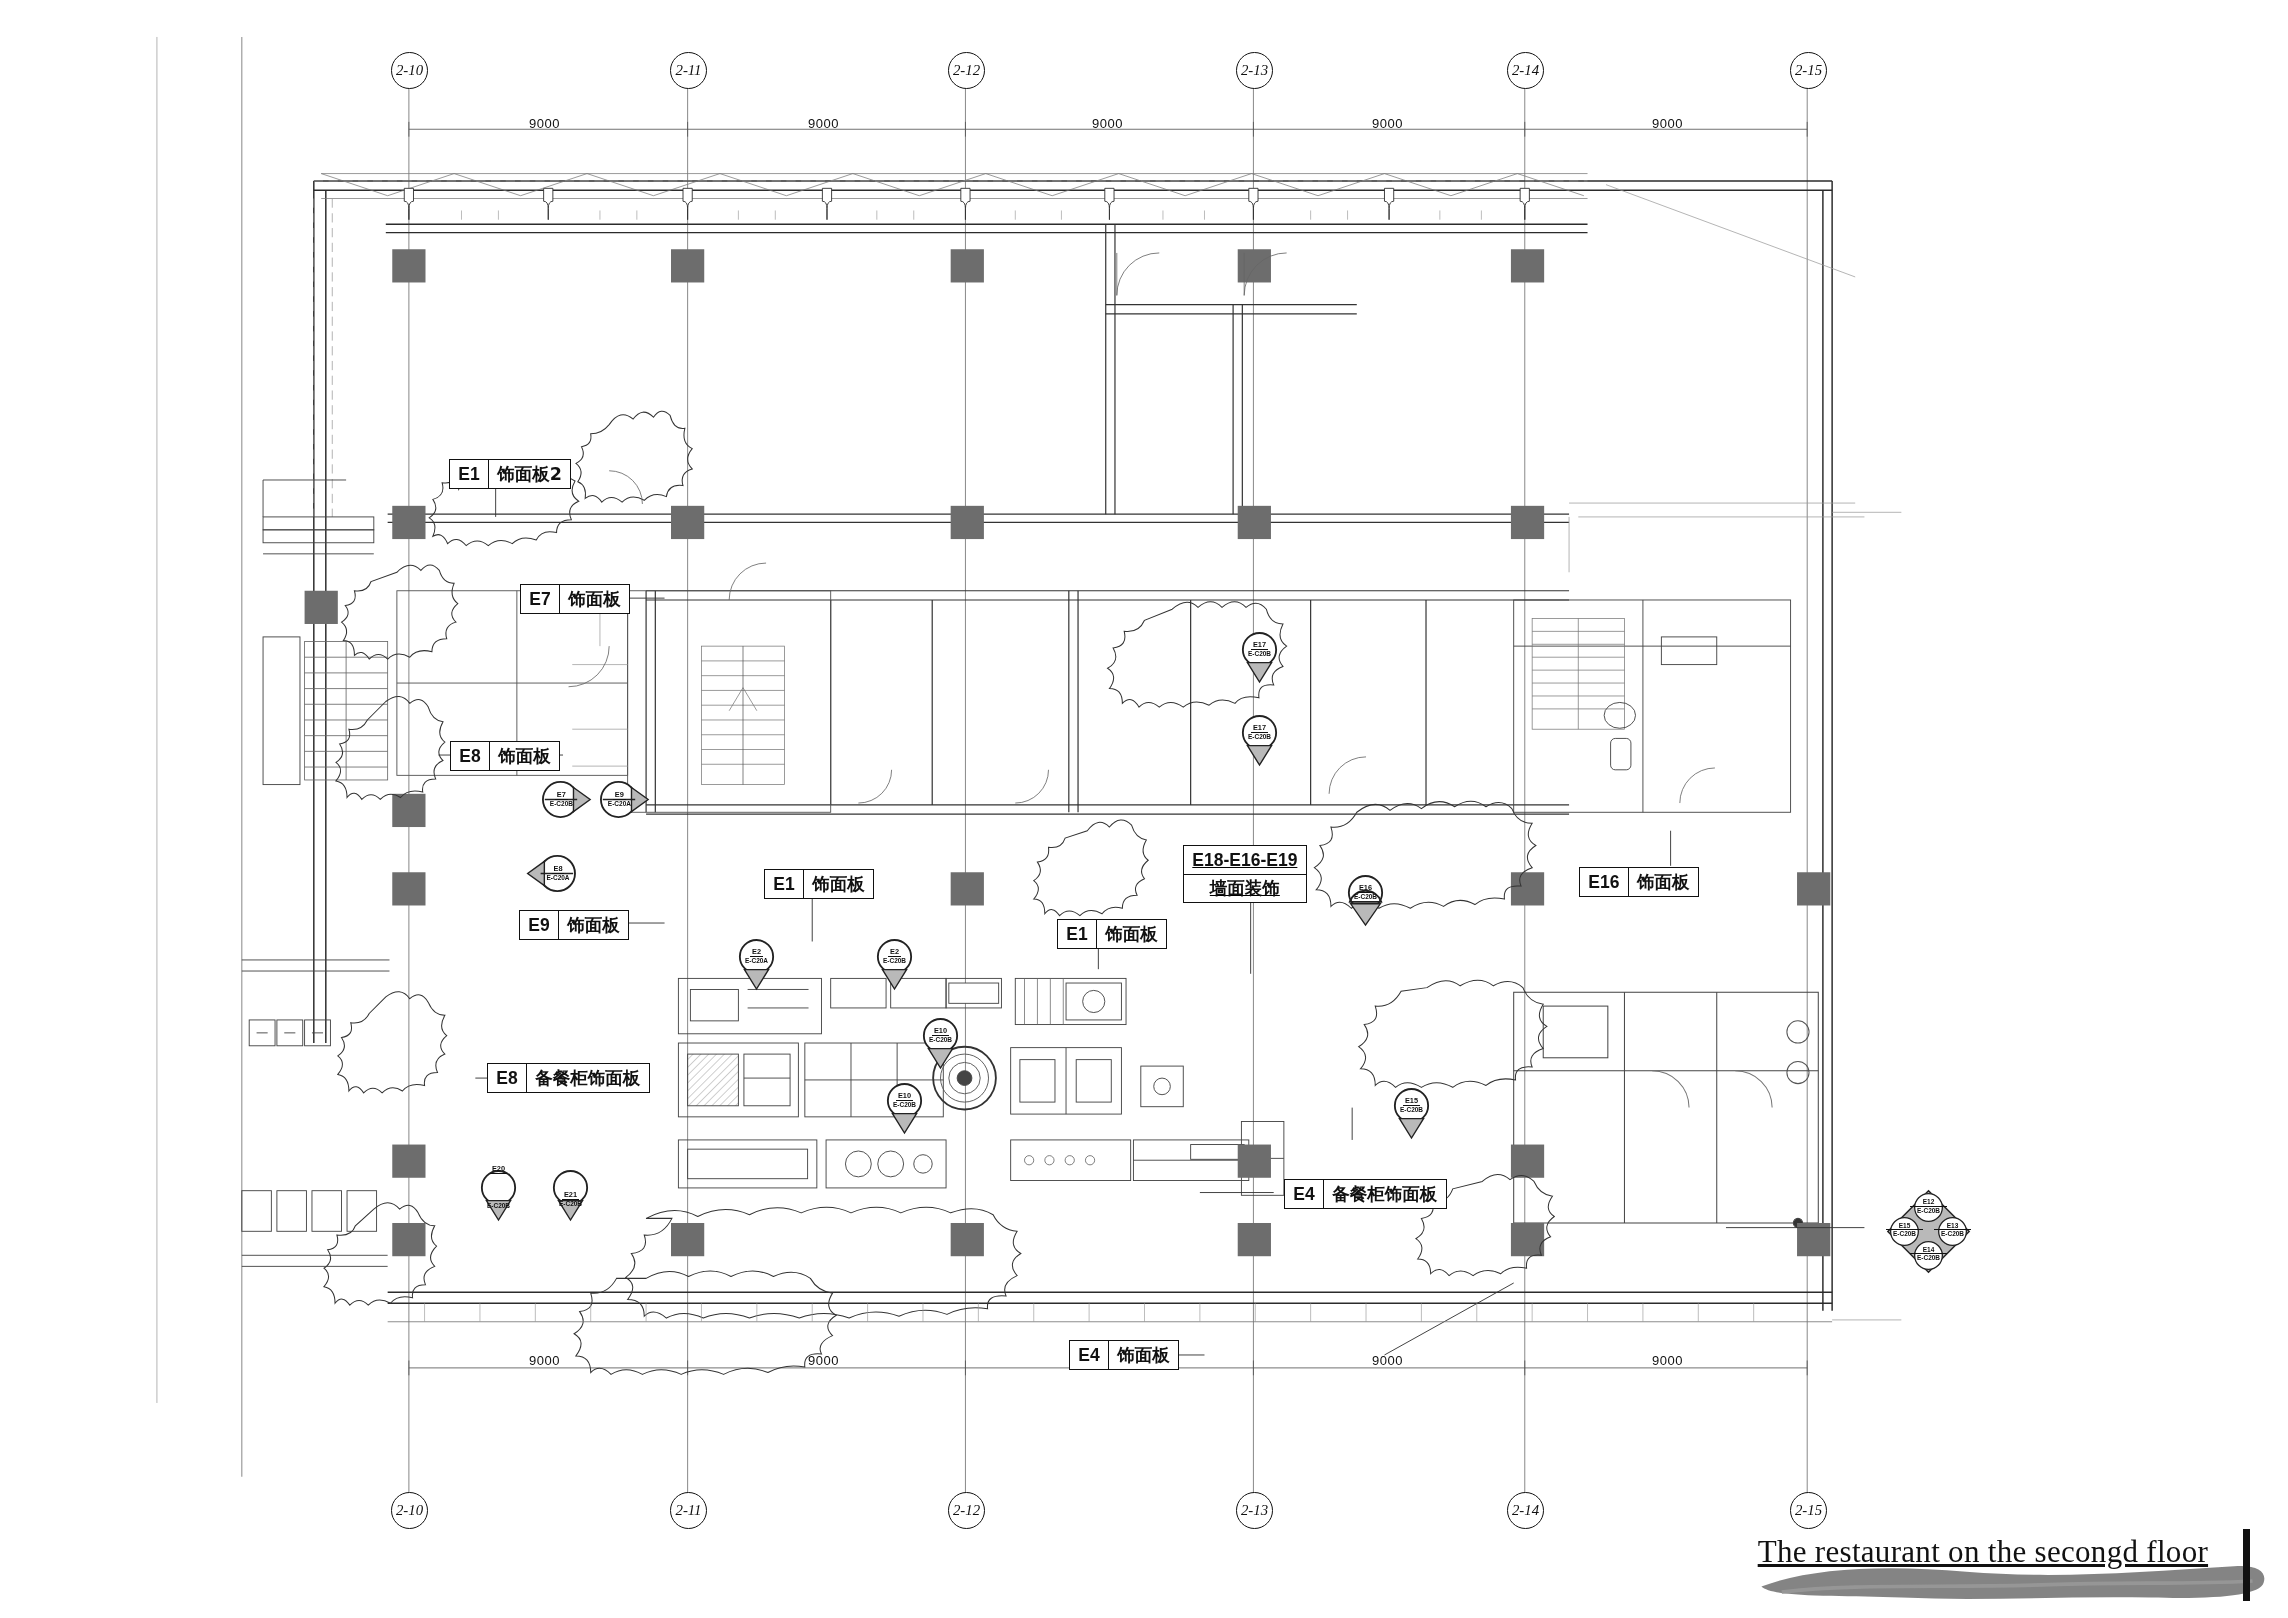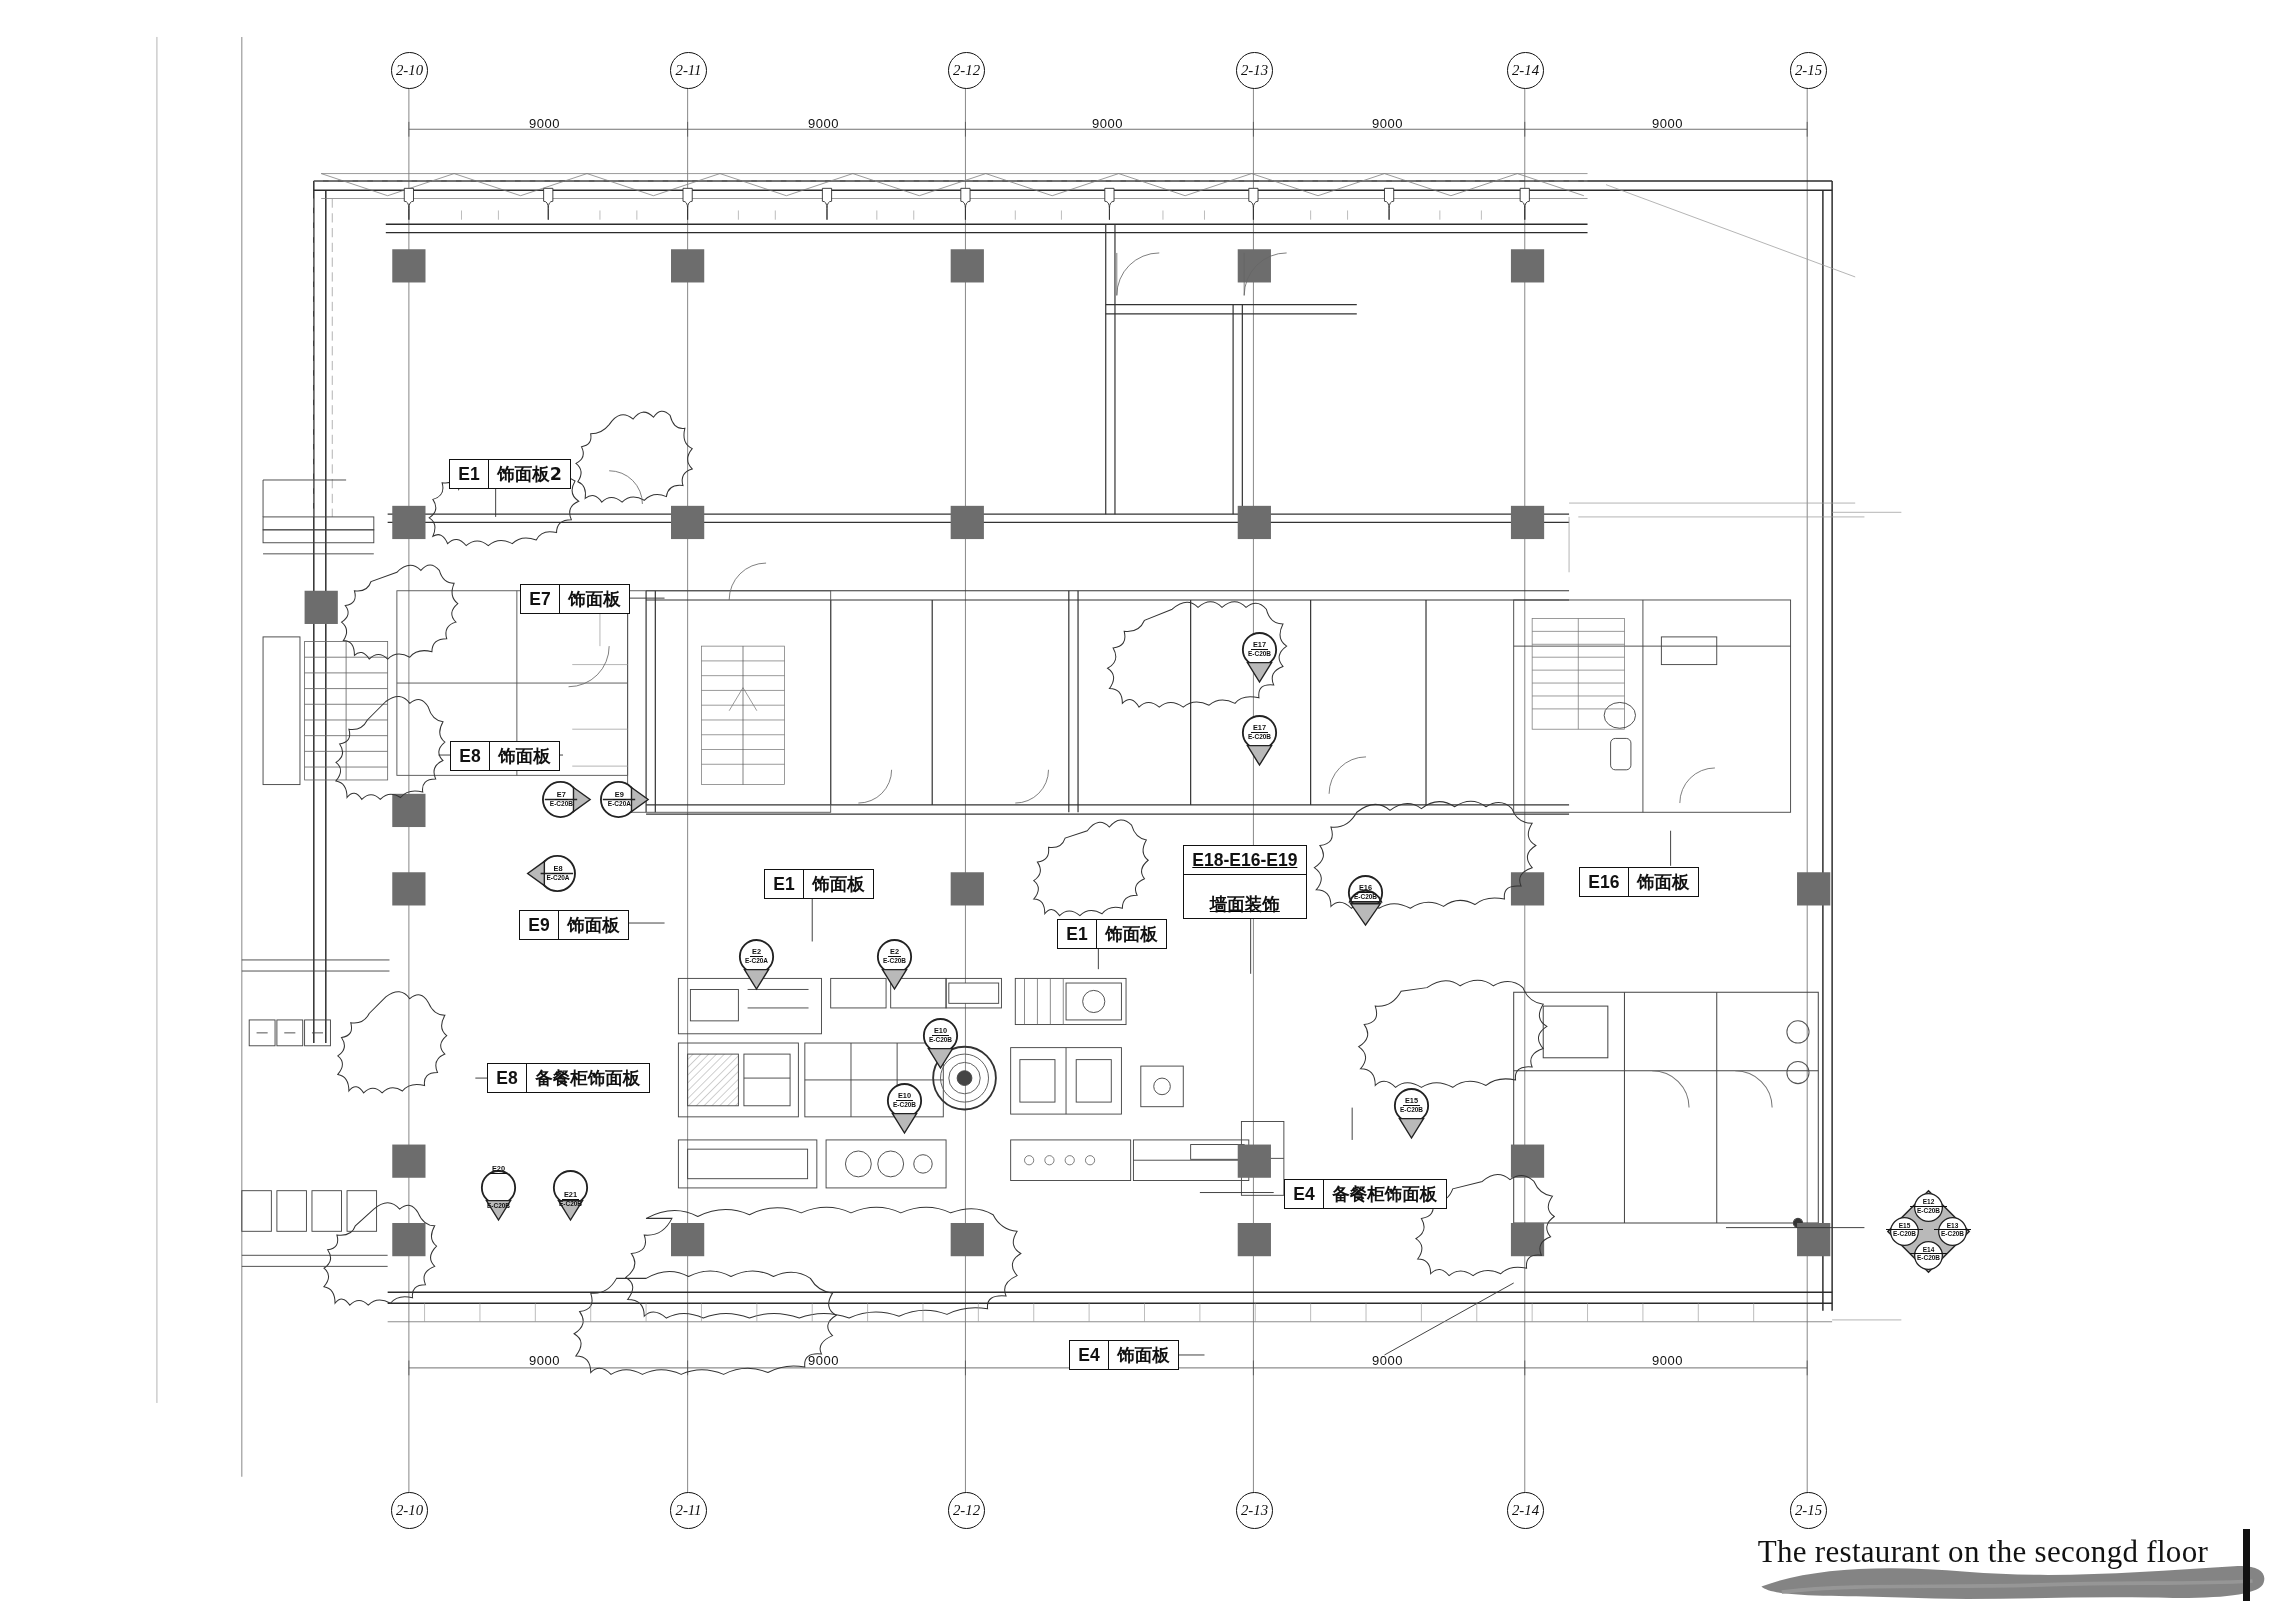--- a/index.html
+++ b/index.html
@@ -9,21 +9,21 @@
 
   
   .callout{position:absolute;display:flex;align-items:stretch;border:1.8px solid #111;background:#fff;
            height:28px;line-height:24px;z-index:40;white-space:nowrap;}
   .callout .code{padding:0 8.3px;font-size:17.5px;font-weight:bold;color:#111;
                  font-family:"Liberation Sans",sans-serif;display:flex;align-items:center;}
   .callout .desc{padding:0 8.3px;font-size:17.5px;font-weight:bold;color:#111;border-left:1.8px solid #111;
                  font-family:"DejaVu Sans",sans-serif;display:flex;align-items:center;}
   .callout.stack{flex-direction:column;height:auto;}
   .callout.stack .code{border-bottom:1.8px solid #111;justify-content:center;padding:1.8px 8.3px;}
-  .callout.stack .desc{border-left:none;justify-content:center;padding:1.8px 8.3px;margin-top:16px;}
+  .callout.stack .desc{border-left:none;justify-content:center;padding:1.8px 8.3px;}
 
   
   .gridbub{position:absolute;width:35px;height:35px;border:1.5px solid #111;border-radius:50%;
            background:#fff;display:flex;align-items:center;justify-content:center;
            font-size:14.8px;font-family:"Liberation Serif",serif;font-style:italic;color:#111;z-index:45;}
 
   
   .dimtxt{position:absolute;font-size:13px;color:#111;font-family:"Liberation Sans",sans-serif;
           z-index:30;letter-spacing:0.5px;}
 
@@ -777,18 +777,18 @@
       <div>E-C20B</div>
     </div>
   </div>
 
   <div id="titleblock" style="left:1754px;top:1514px;">
     <svg id="brush" width="517" height="74" viewBox="0 0 560 80" style="left:0;top:29.5px;">
       <path d="M8,46 C60,26 140,22 230,30 C330,38 420,30 520,24 C545,22 556,30 552,42
                C548,56 500,60 430,58 C340,56 250,62 160,58 C90,55 20,58 8,46 z" fill="#7a7a7a" opacity="0.92"></path>
       <path d="M30,52 C110,42 210,48 320,44 C400,41 470,44 540,40" stroke="#9b9b9b" stroke-width="4" fill="none" opacity=".8"></path>
     </svg>
-    <div id="titletext" style="left:3.7px;top:20px;">The restaurant on the secongd floor</div>
+    <div id="titletext" style="left:3.7px;top:20px;text-decoration:underline;">The restaurant on the secongd floor</div>
     <div id="titlerule" style="left:489px;top:14.8px;width:6.5px;height:72px;"></div>
   </div>
 
 </div>
 
 
 </body></html>

